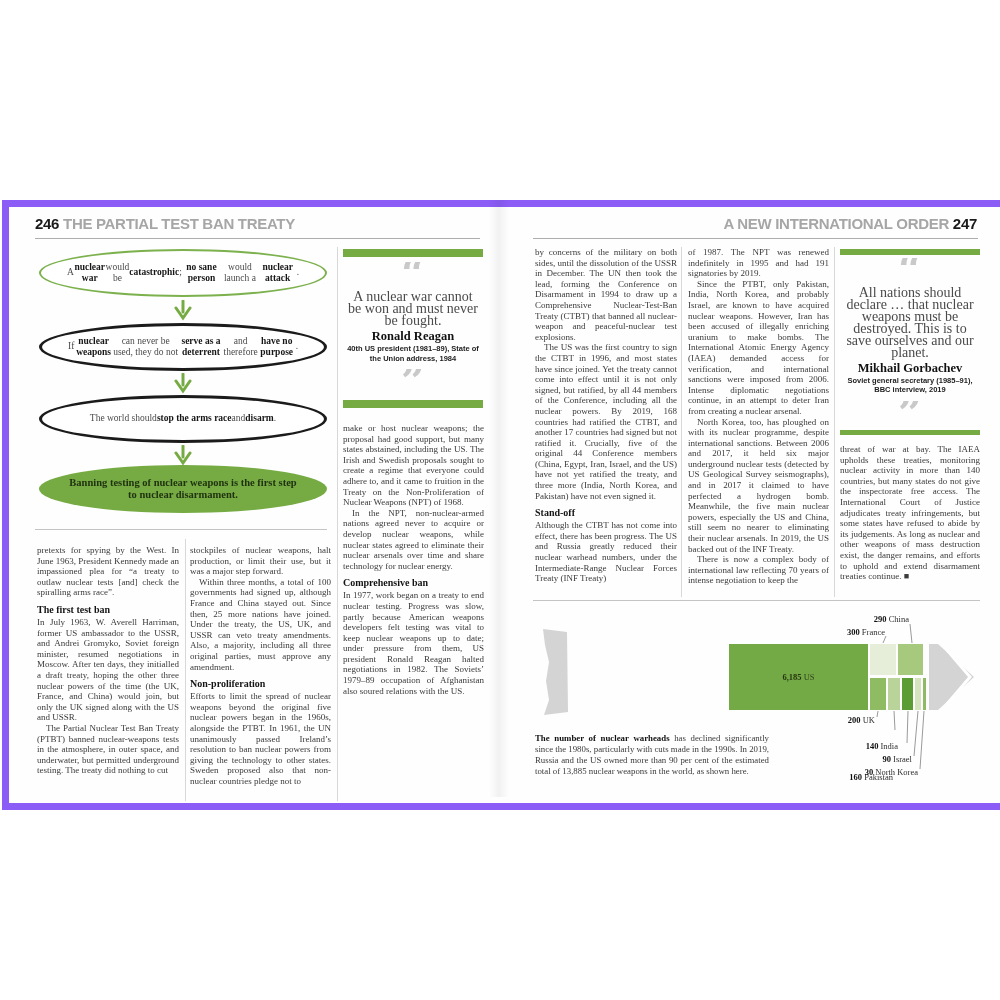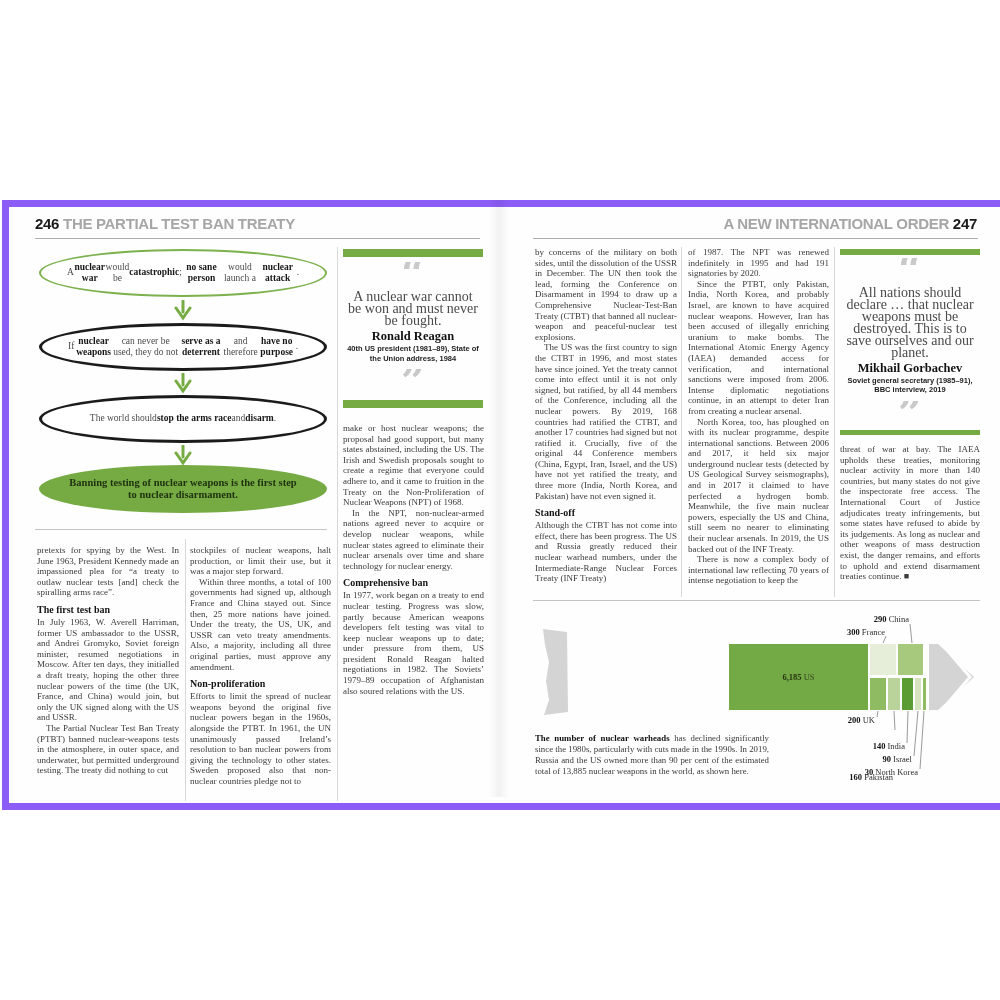--- a/index.html
+++ b/index.html
@@ -127,21 +127,21 @@
     <div class="vrule" style="left:825px;top:40px;height:350px;"></div>
 
     <div class="col" style="left:526px;top:40px;width:142px;height:352px;">
       <p>by concerns of the military on both sides, until the dissolution of the USSR in December. The UN then took the lead, forming the Conference on Disarmament in 1994 to draw up a Comprehensive Nuclear-Test-Ban Treaty (CTBT) that banned all nuclear-weapon and peaceful-nuclear test explosions.</p>
       <p class="ind">The US was the first country to sign the CTBT in 1996, and most states have since joined. Yet the treaty cannot come into effect until it is not only signed, but ratified, by all 44 members of the Conference, including all the nuclear powers. By 2019, 168 countries had ratified the CTBT, and another 17 countries had signed but not ratified it. Crucially, five of the original 44 Conference members (China, Egypt, Iran, Israel, and the US) have not yet ratified the treaty, and three more (India, North Korea, and Pakistan) have not even signed it.</p>
       <h3>Stand-off</h3>
       <p>Although the CTBT has not come into effect, there has been progress. The US and Russia greatly reduced their nuclear warhead numbers, under the Intermediate-Range Nuclear Forces Treaty (INF Treaty)</p>
     </div>
 
     <div class="col" style="left:679px;top:40px;width:141px;height:352px;">
-      <p>of 1987. The NPT was renewed indefinitely in 1995 and had 191 signatories by 2020.</p>
+      <p>of 1987. The NPT was renewed indefinitely in 1995 and had 191 signatories by 2019.</p>
       <p class="ind">Since the PTBT, only Pakistan, India, North Korea, and probably Israel, are known to have acquired nuclear weapons. However, Iran has been accused of illegally enriching uranium to make bombs. The International Atomic Energy Agency (IAEA) demanded access for verification, and international sanctions were imposed from 2006. Intense diplomatic negotiations continue, in an attempt to deter Iran from creating a nuclear arsenal.</p>
       <p class="ind">North Korea, too, has ploughed on with its nuclear programme, despite international sanctions. Between 2006 and 2017, it held six major underground nuclear tests (detected by US Geological Survey seismographs), and in 2017 it claimed to have perfected a hydrogen bomb. Meanwhile, the five main nuclear powers, especially the US and China, still seem no nearer to eliminating their nuclear arsenals. In 2019, the US backed out of the INF Treaty.</p>
       <p class="ind">There is now a complex body of international law reflecting 70 years of intense negotiation to keep the</p>
     </div>
 
     <div class="qblock" style="left:831px;top:42px;height:186px;">
       <div class="qbar"></div>
       <div class="qcontent">
         <div class="qmark">“</div>
         <div class="qtext">All nations should declare … that nuclear weapons must be destroyed. This is to save ourselves and our planet.</div>
@@ -185,21 +185,21 @@
       <div class="seg" style="left: 337px; top: 73px; width: 16px; height: 32px; background-color: rgb(143, 187, 98);"></div>
       <div class="seg" style="left: 355px; top: 73px; width: 12px; height: 32px; background-color: rgb(186, 211, 155);"></div>
       <div class="seg" style="left: 369px; top: 73px; width: 11px; height: 32px; background-color: rgb(91, 156, 52);"></div>
       <div class="seg" style="left: 382px; top: 73px; width: 6px; height: 32px; background-color: rgb(213, 227, 191);"></div>
       <div class="seg" style="left: 390px; top: 73px; width: 3px; height: 32px; background-color: rgb(143, 187, 98);"></div>
 
       <div class="clabel" style="right:76px;top:10px;"><b>290</b>&nbsp;<span>China</span></div>
       <div class="clabel" style="right:100px;top:23px;"><b>300</b>&nbsp;<span>France</span></div>
       <div class="clabel" style="right:110px;top:111px;"><b>200</b>&nbsp;<span>UK</span></div>
       <div class="clabel" style="right:92px;top:124px;margin-top:44px;"><b>160</b>&nbsp;<span>Pakistan</span></div>
-      <div class="clabel" style="right:80px;top:137px;"><b>140</b>&nbsp;<span>India</span></div>
+      <div class="clabel" style="right:87px;top:137px;"><b>140</b>&nbsp;<span>India</span></div>
       <div class="clabel" style="right:73px;top:150px;"><b>90</b>&nbsp;<span>Israel</span></div>
       <div class="clabel" style="right:67px;top:163px;"><b>30</b>&nbsp;<span>North Korea</span></div>
 
       <div class="caption">
         <b>The number of nuclear warheads</b><span> has declined significantly since the 1980s, particularly with cuts made in the 1990s. In 2019, Russia and the US owned more than 90 per cent of the estimated total of 13,885 nuclear weapons in the world, as shown here.</span>
       </div>
     </div>
 
   </div>
   <div class="gutter" style="position:absolute;left:489px;top:200px;height:597px;"></div>

